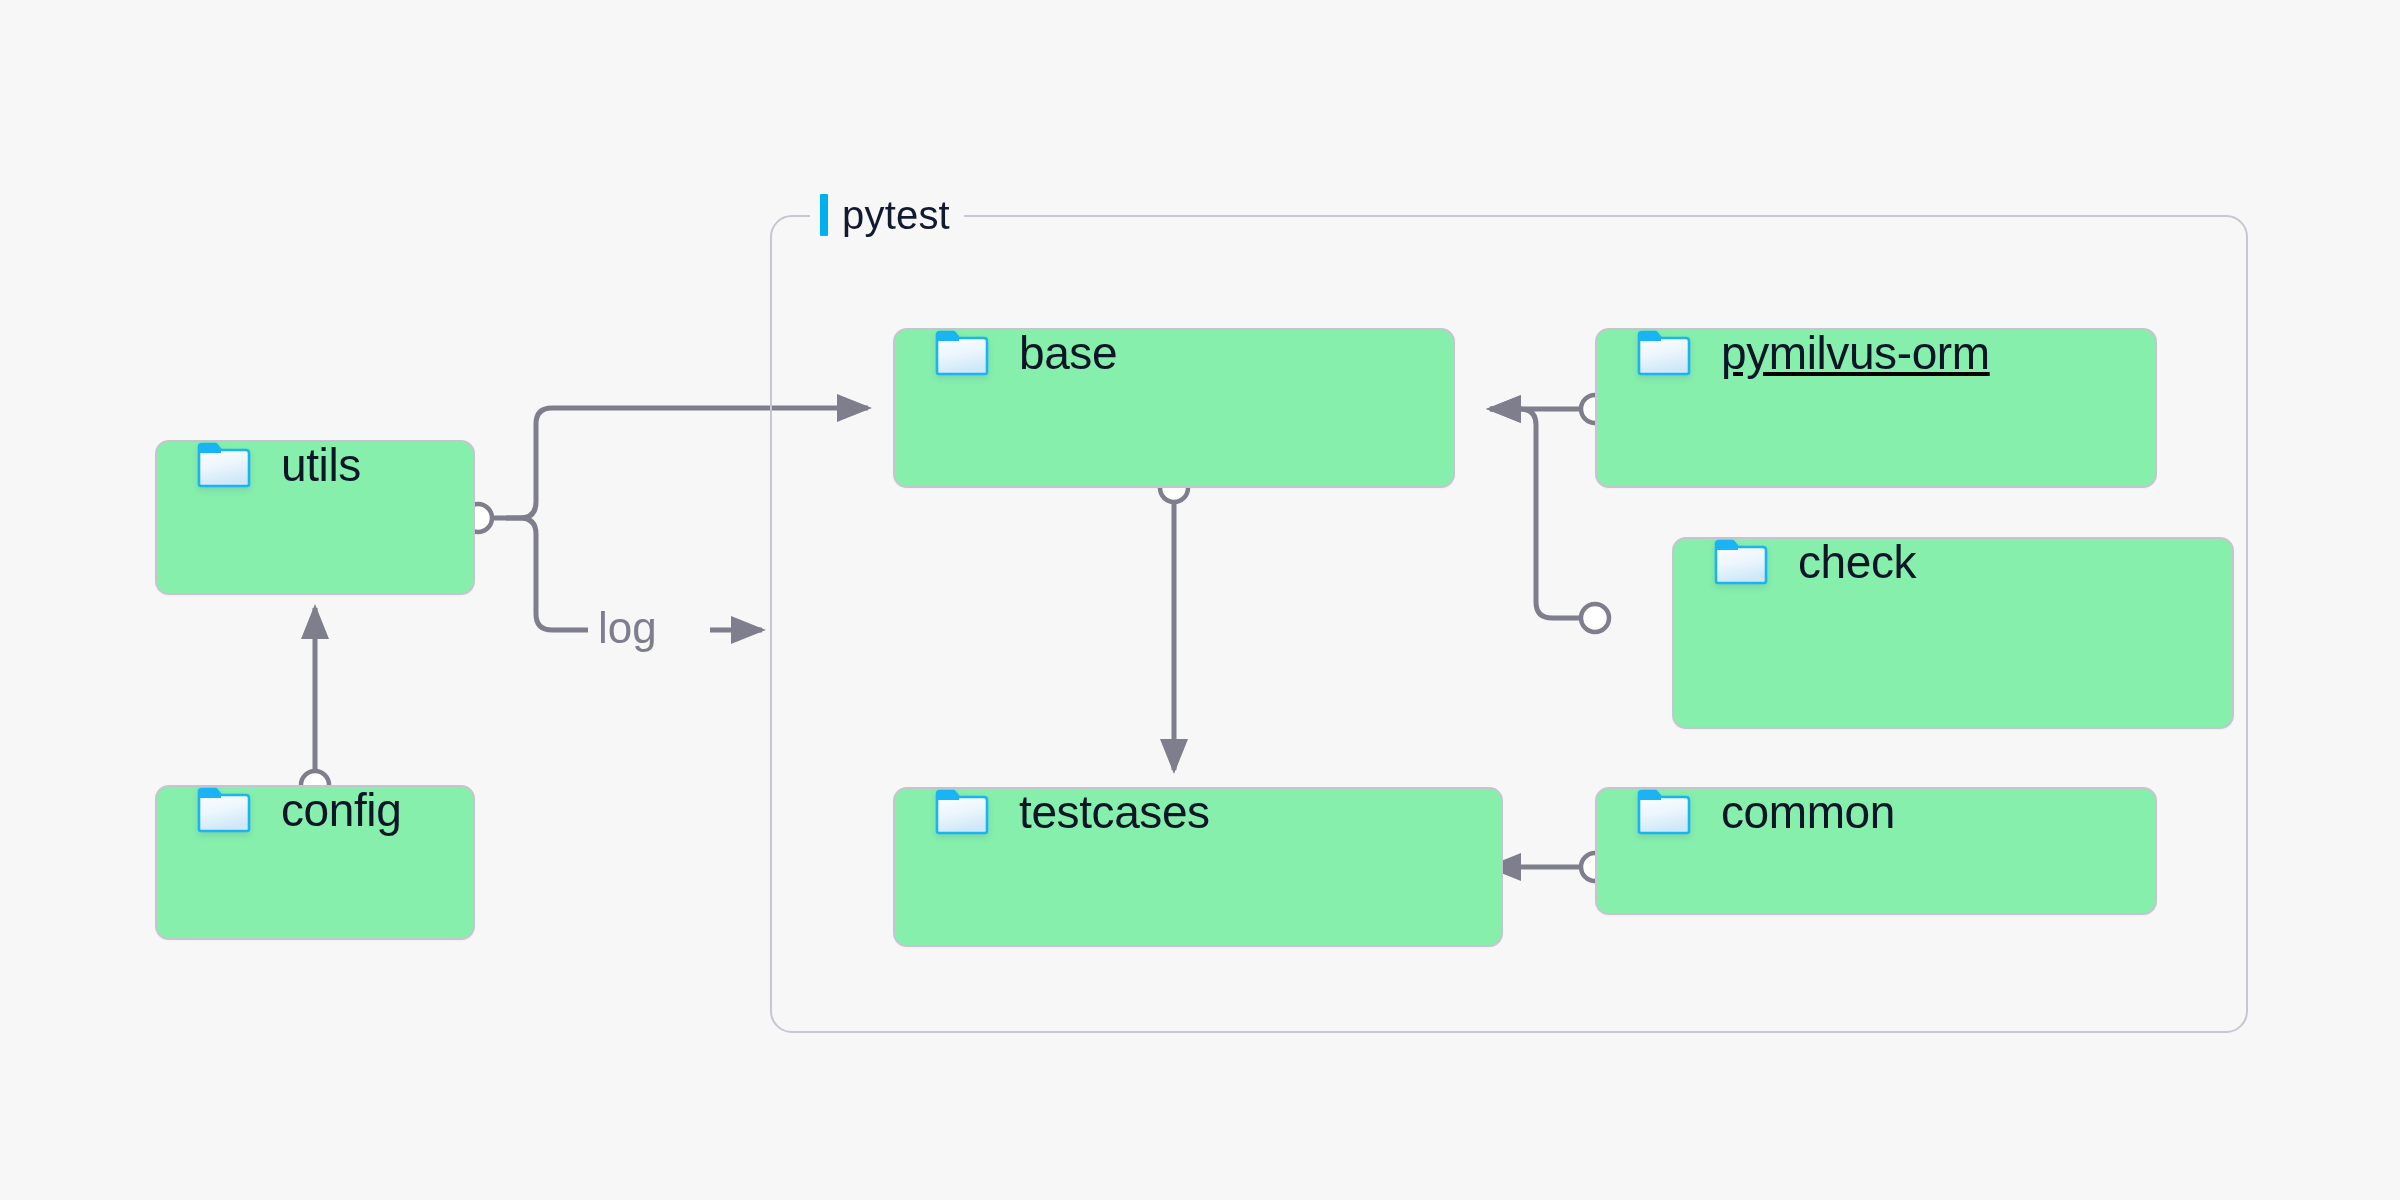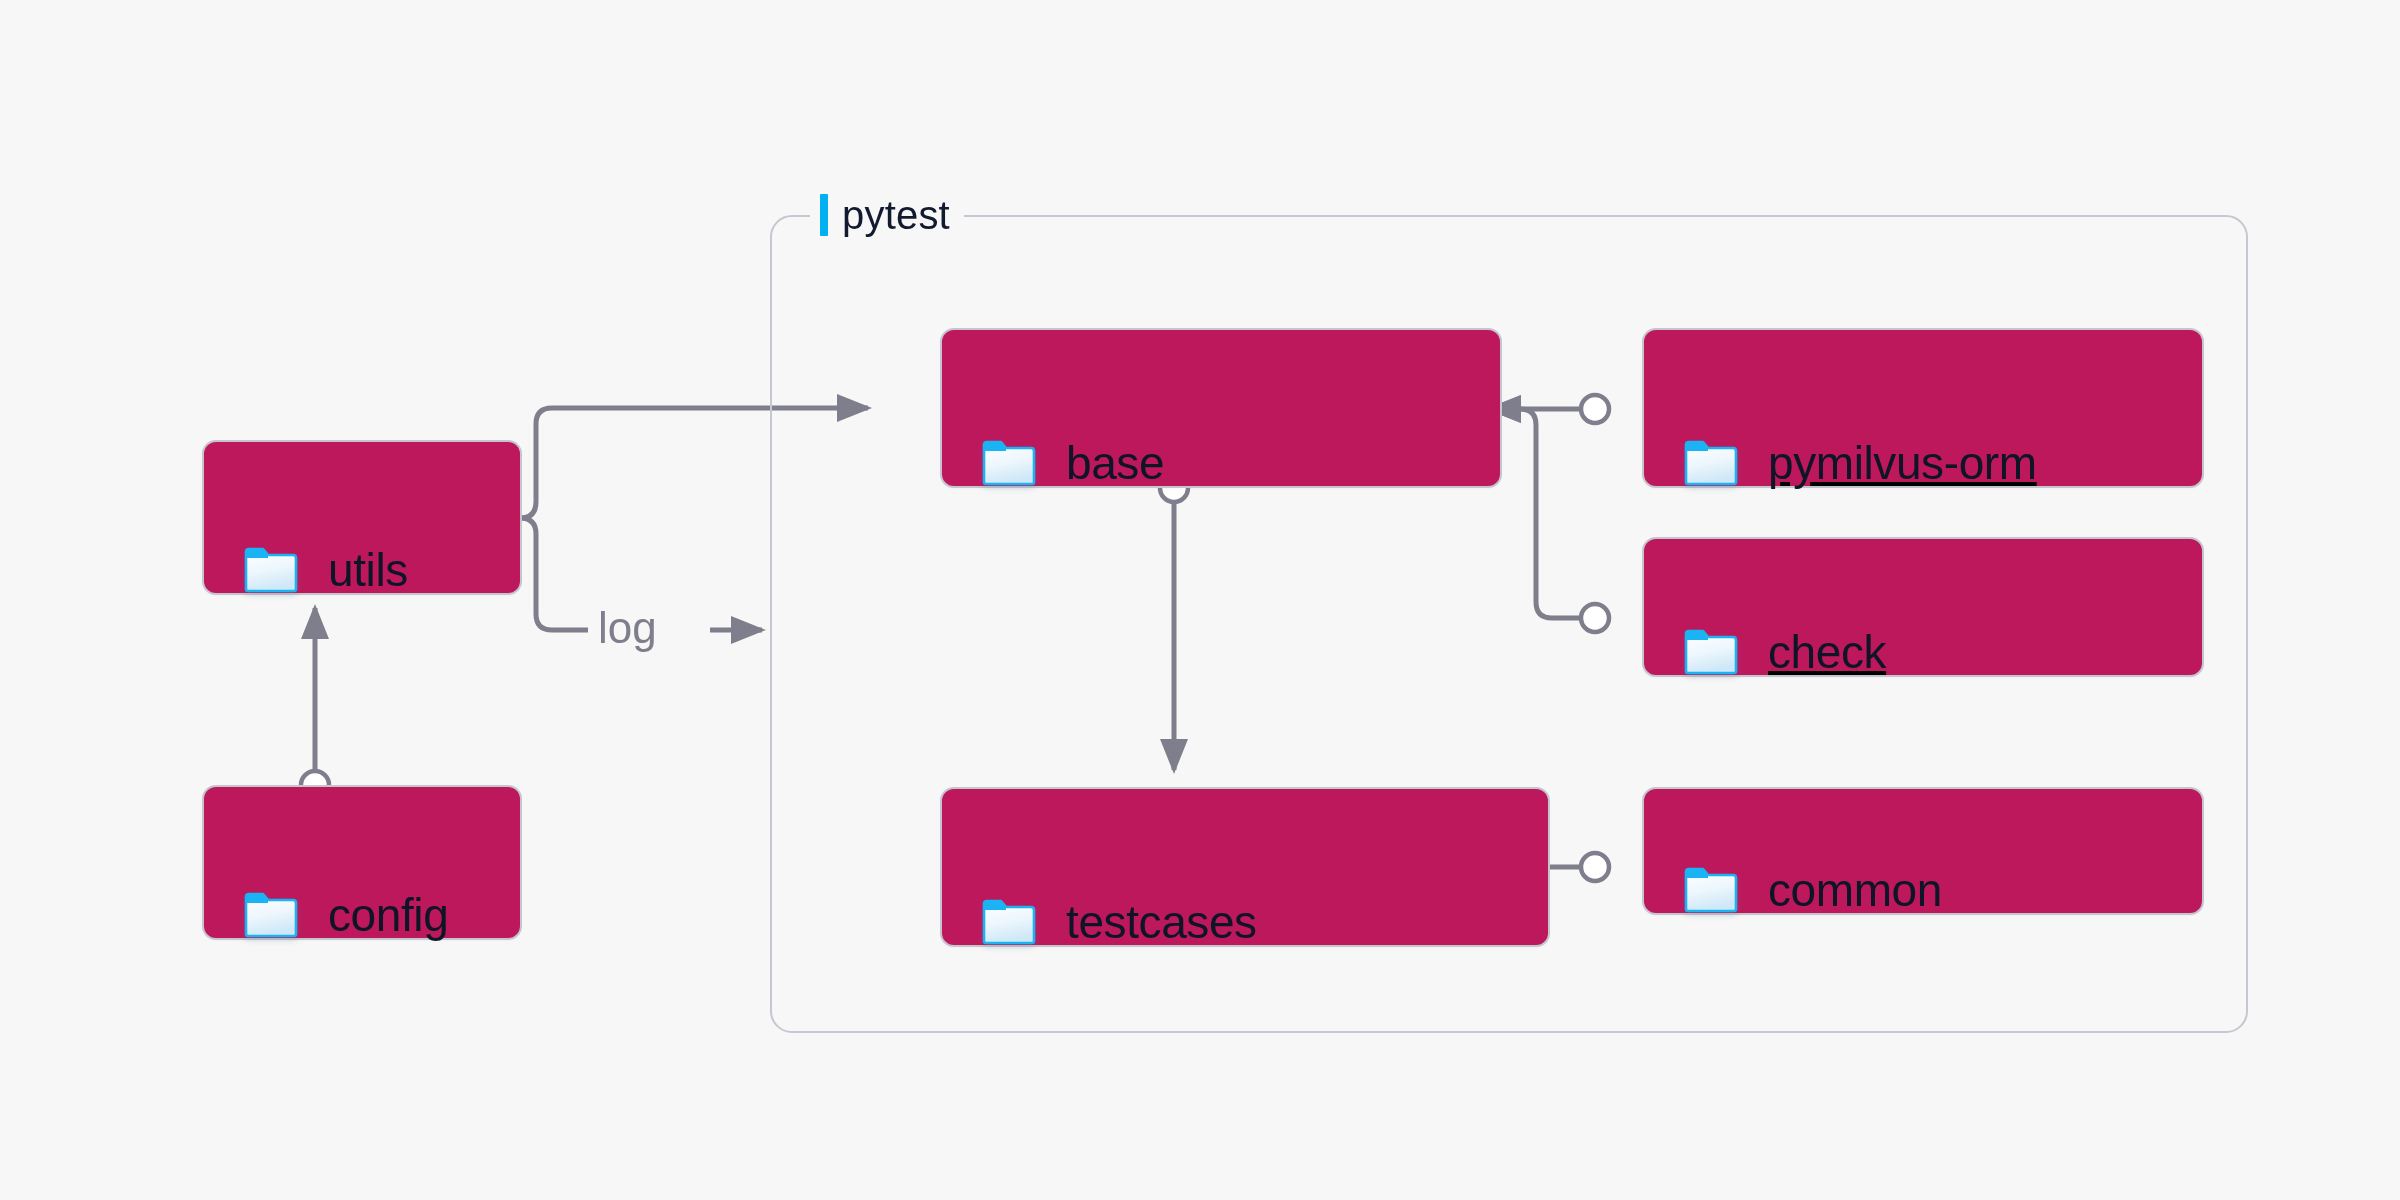--- a/index.html
+++ b/index.html
@@ -52,29 +52,28 @@
     font-size: 40px;
     color: #111a2e;
     letter-spacing: 0.2px;
     line-height: 1;
     white-space: nowrap;
   }
   
   .node {
     position: absolute;
     box-sizing: border-box;
-    background: #be185d;
+    background: #86efac;
     border: 2px solid #c5c5cf;
     border-radius: 14px;
     display: flex;
-    align-items: flex-end;
+    align-items: flex-start;
     padding-left: 40px;
     gap: 30px;
     box-shadow: 0 1px 2px rgba(20,20,40,0.03);
-    margin-left: 47px;
   }
   .node-label {
     font-size: 46px;
     color: #0d1527;
     line-height: 1;
     white-space: nowrap;
     letter-spacing: -0.4px;
   }
   .folder-icon {
     flex: 0 0 auto;
@@ -200,21 +199,21 @@
   <div class="node" style="left:1595px; top:328px; width:562px; height:160px;text-decoration:underline;">
     <span class="folder-icon">
       <svg viewBox="0 0 54 46" width="54" height="46" xmlns="http://www.w3.org/2000/svg">
         <path d="M2,9 L2,5 Q2,2 5,2 L19,2 L24,8 L49,8 Q52,8 52,11 L52,42 Q52,44 50,44 L4,44 Q2,44 2,42 Z" fill="url(#folderGrad)" stroke="#1ab4f5" stroke-width="2.6" stroke-linejoin="round"></path>
         <path d="M2,9 L2,5 Q2,2 5,2 L19,2 L24,8 L24,11 L2,11 Z" fill="#1ab4f5"></path>
       </svg>
     </span>
     <span class="node-label">pymilvus-orm</span>
   </div>
 
-  <div class="node" style="left:1595px; top:537px; width:562px; height:140px;text-decoration:underline;">
+  <div class="node" style="left:1672px; top:537px; width:562px; height:192px;">
     <span class="folder-icon">
       <svg viewBox="0 0 54 46" width="54" height="46" xmlns="http://www.w3.org/2000/svg">
         <path d="M2,9 L2,5 Q2,2 5,2 L19,2 L24,8 L49,8 Q52,8 52,11 L52,42 Q52,44 50,44 L4,44 Q2,44 2,42 Z" fill="url(#folderGrad)" stroke="#1ab4f5" stroke-width="2.6" stroke-linejoin="round"></path>
         <path d="M2,9 L2,5 Q2,2 5,2 L19,2 L24,8 L24,11 L2,11 Z" fill="#1ab4f5"></path>
       </svg>
     </span>
     <span class="node-label">check</span>
   </div>
 
   <div class="node" style="left:1595px; top:787px; width:562px; height:128px;">

